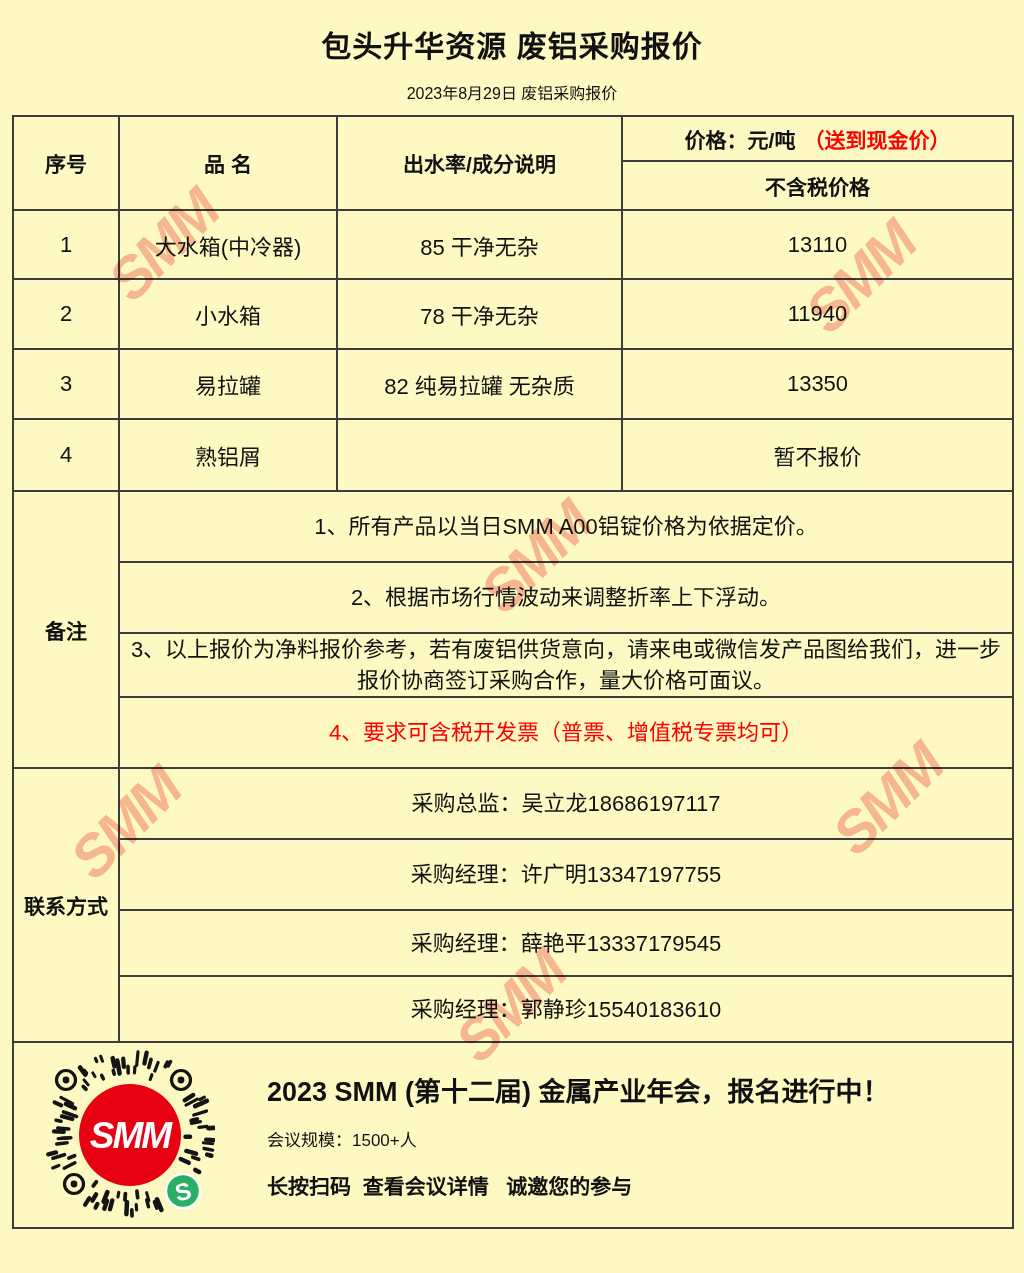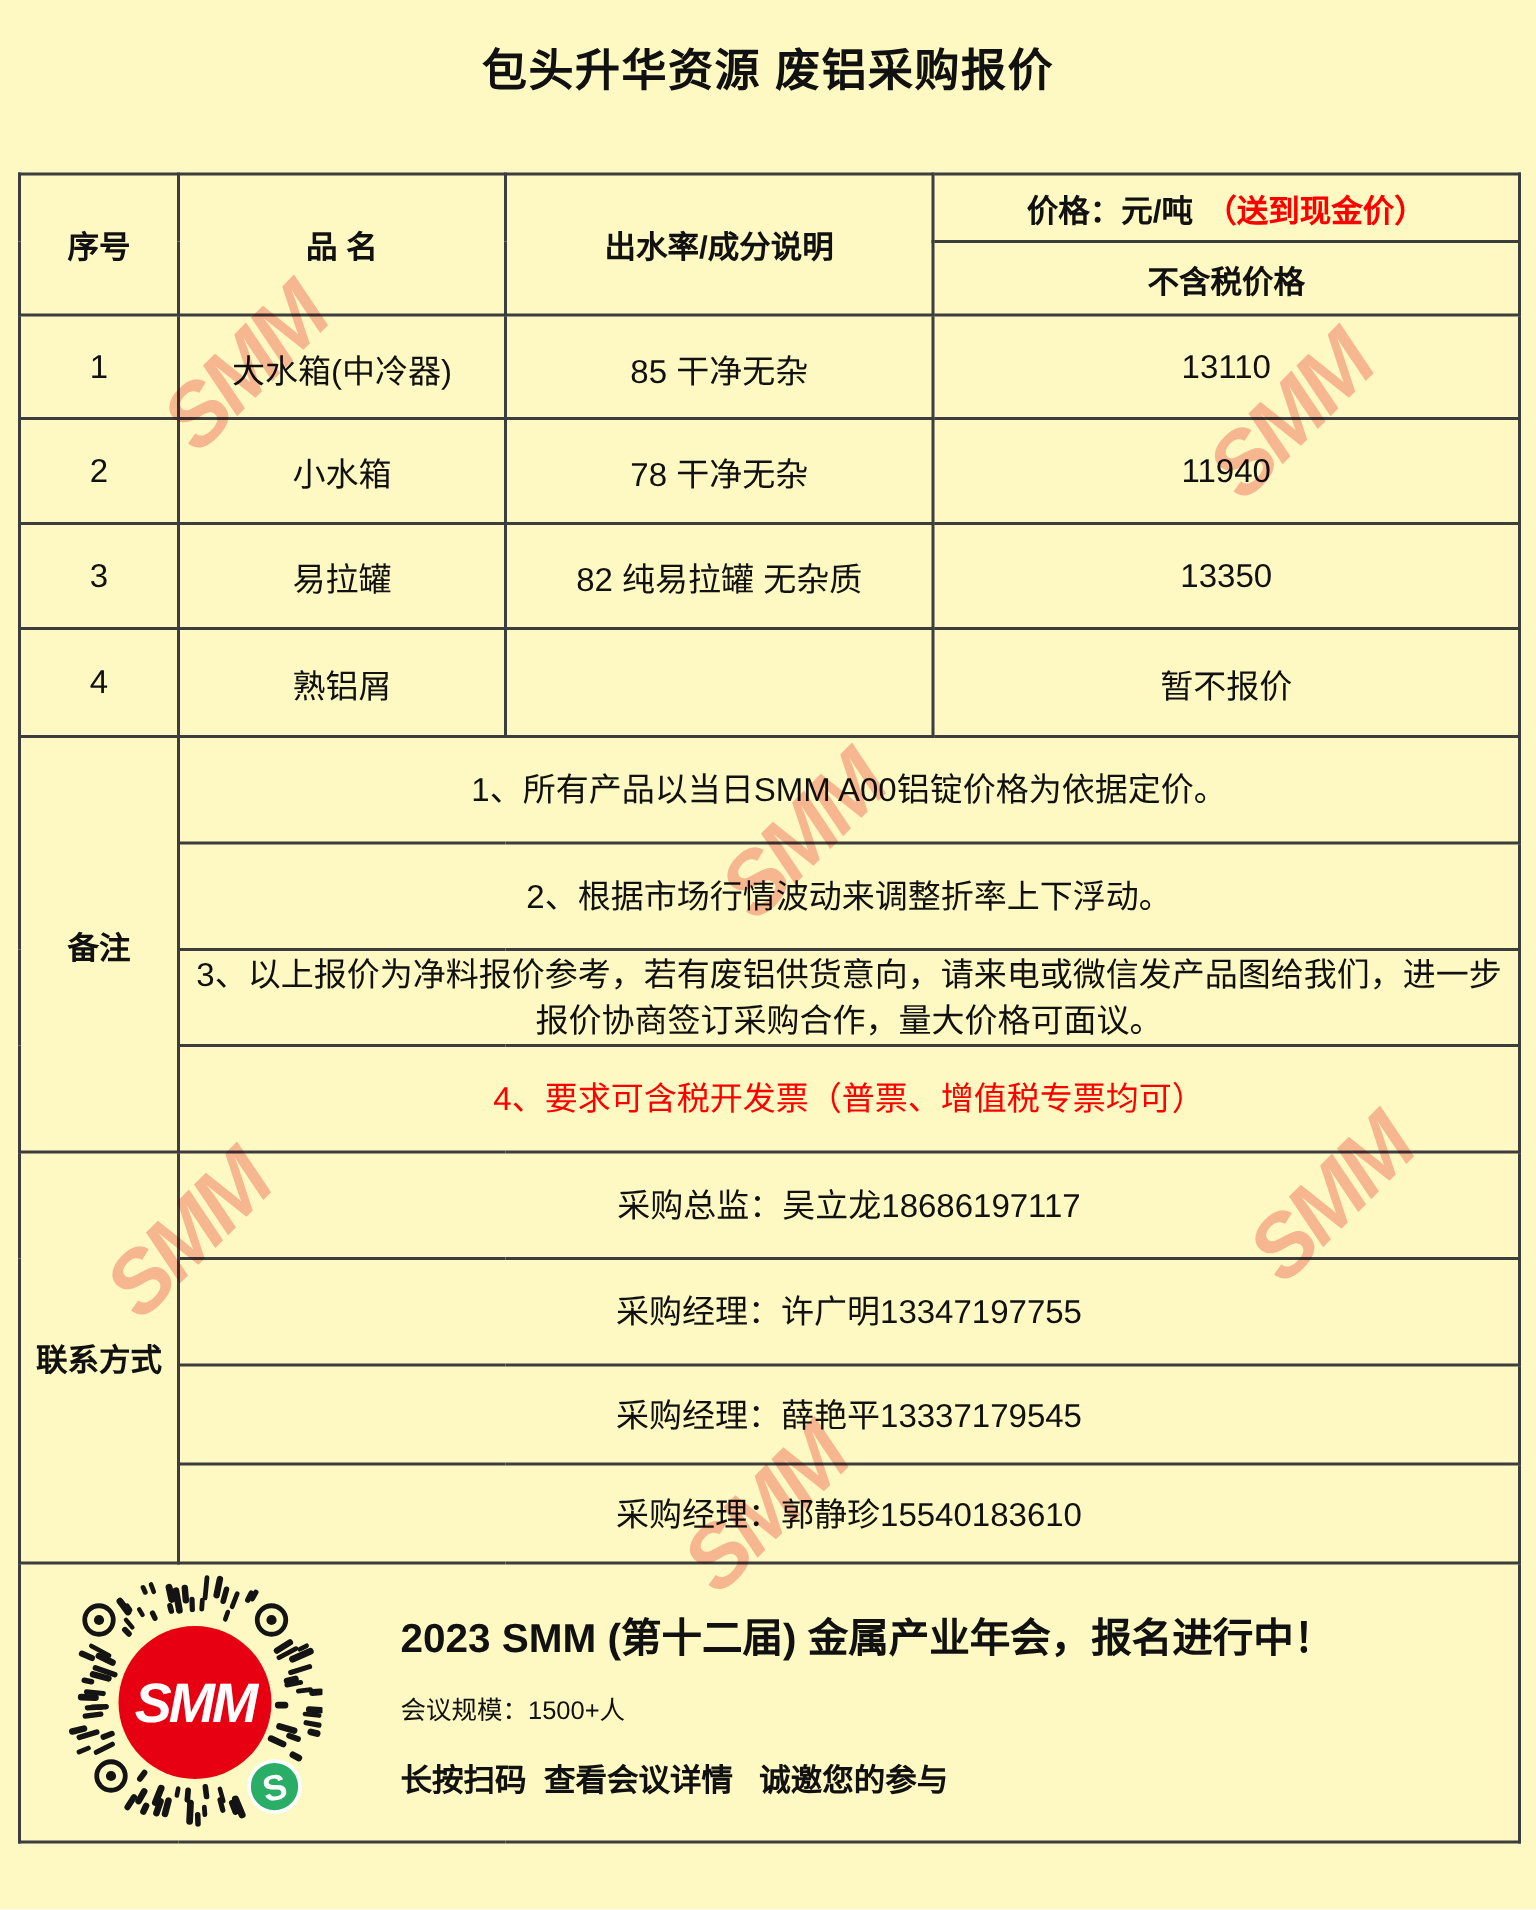--- a/index.html
+++ b/index.html
@@ -65,20 +65,21 @@
   .wm4 { left:125px; top:823px; }
   .wm5 { left:887px; top:799px; }
   .wm6 { left:510px; top:1006px; }
 </style>
 </head>
 <body>
 
 <div class="page">
 
   <h1 class="title">包头升华资源 废铝采购报价</h1>
+  <div class="subtitle">2023年8月29日 废铝采购报价</div>
 
   <table class="doc">
     <colgroup>
       <col style="width:106px">
         <col style="width:218px">
         <col style="width:285px">
         <col style="width:391px">
     </colgroup>
     <tbody>
 

